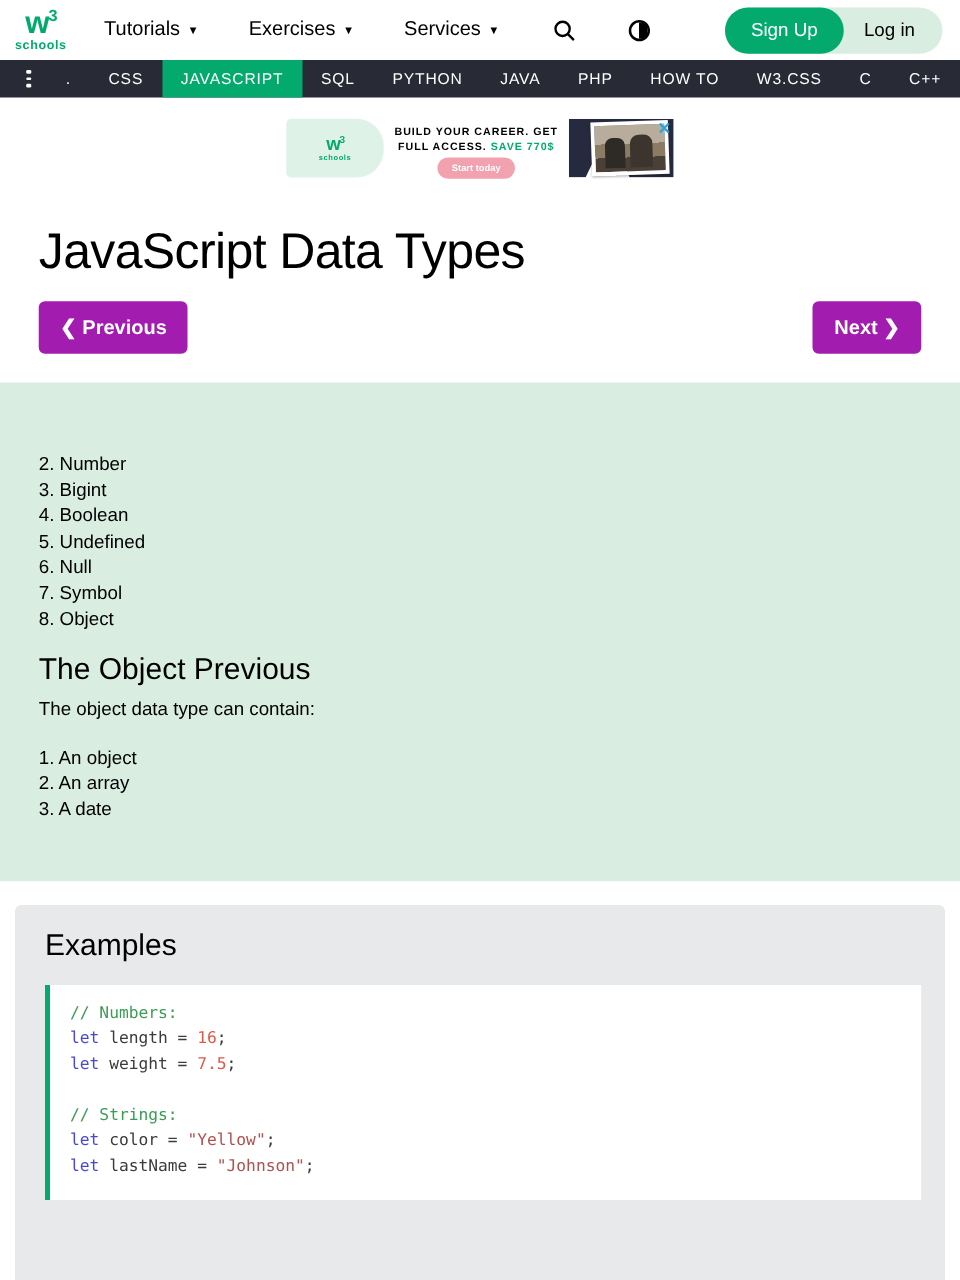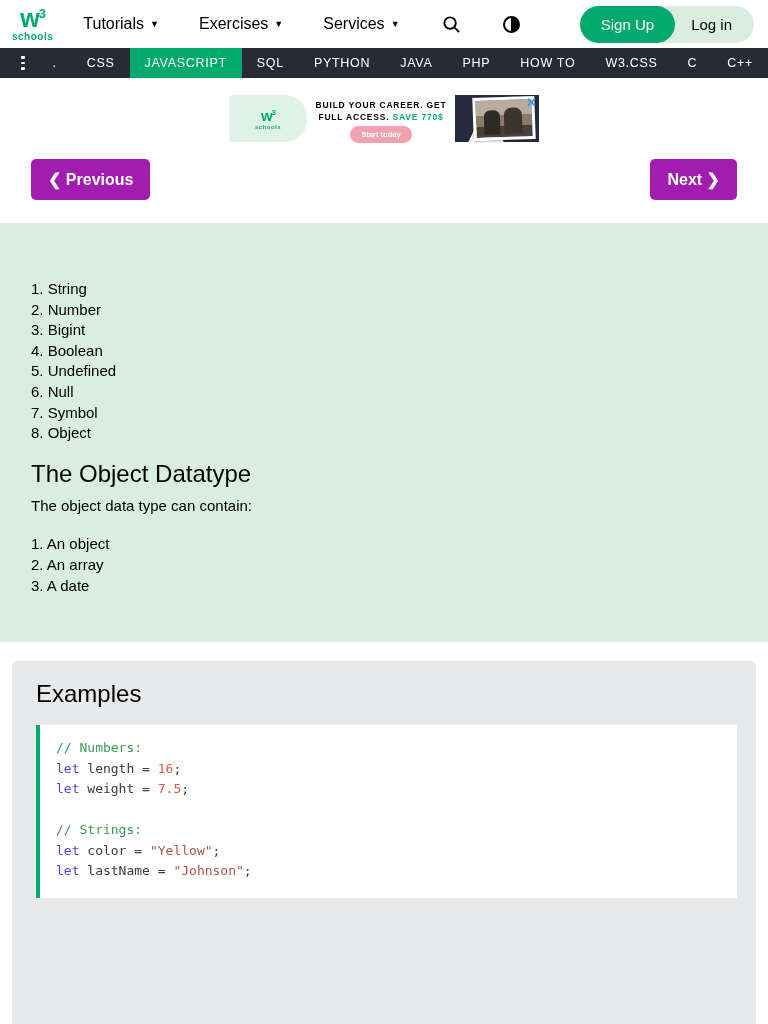--- a/index.html
+++ b/index.html
@@ -152,38 +152,38 @@
     <div class="ad-line">BUILD YOUR CAREER. GET</div>
     <div class="ad-line"><span>FULL ACCESS. </span><span class="ad-highlight">SAVE 770$</span></div>
     <span class="ad-cta">Start today</span>
   </div>
   <div class="ad-right"></div>
   <div class="ad-photo"></div>
   <span class="ad-close">✕</span>
 </div>
 
 <main class="content-pad">
+  <h1 class="page-title">JavaScript Data Types</h1>
   <div class="pager-row">
     <span class="nav-btn">❮ Previous</span>
     <span class="nav-btn">Next ❯</span>
   </div>
 </main>
 
 <section class="green-section">
   <div class="list" id="list1">
-      <div class="list-item">1. String</div>
       <div class="list-item">2. Number</div>
       <div class="list-item">3. Bigint</div>
       <div class="list-item">4. Boolean</div>
       <div class="list-item">5. Undefined</div>
       <div class="list-item">6. Null</div>
       <div class="list-item">7. Symbol</div>
       <div class="list-item">8. Object</div>
     </div>
-  <h2 class="h2-spaced">The Object Datatype</h2>
+  <h2 class="h2-spaced">The Object Previous</h2>
   <p class="section-p">The object data type can contain:</p>
   <div class="list list2" id="list2">
       <div class="list-item">1. An object</div>
       <div class="list-item">2. An array</div>
       <div class="list-item">3. A date</div>
     </div>
 </section>
 
 <section class="examples-panel">
   <h2>Examples</h2>

